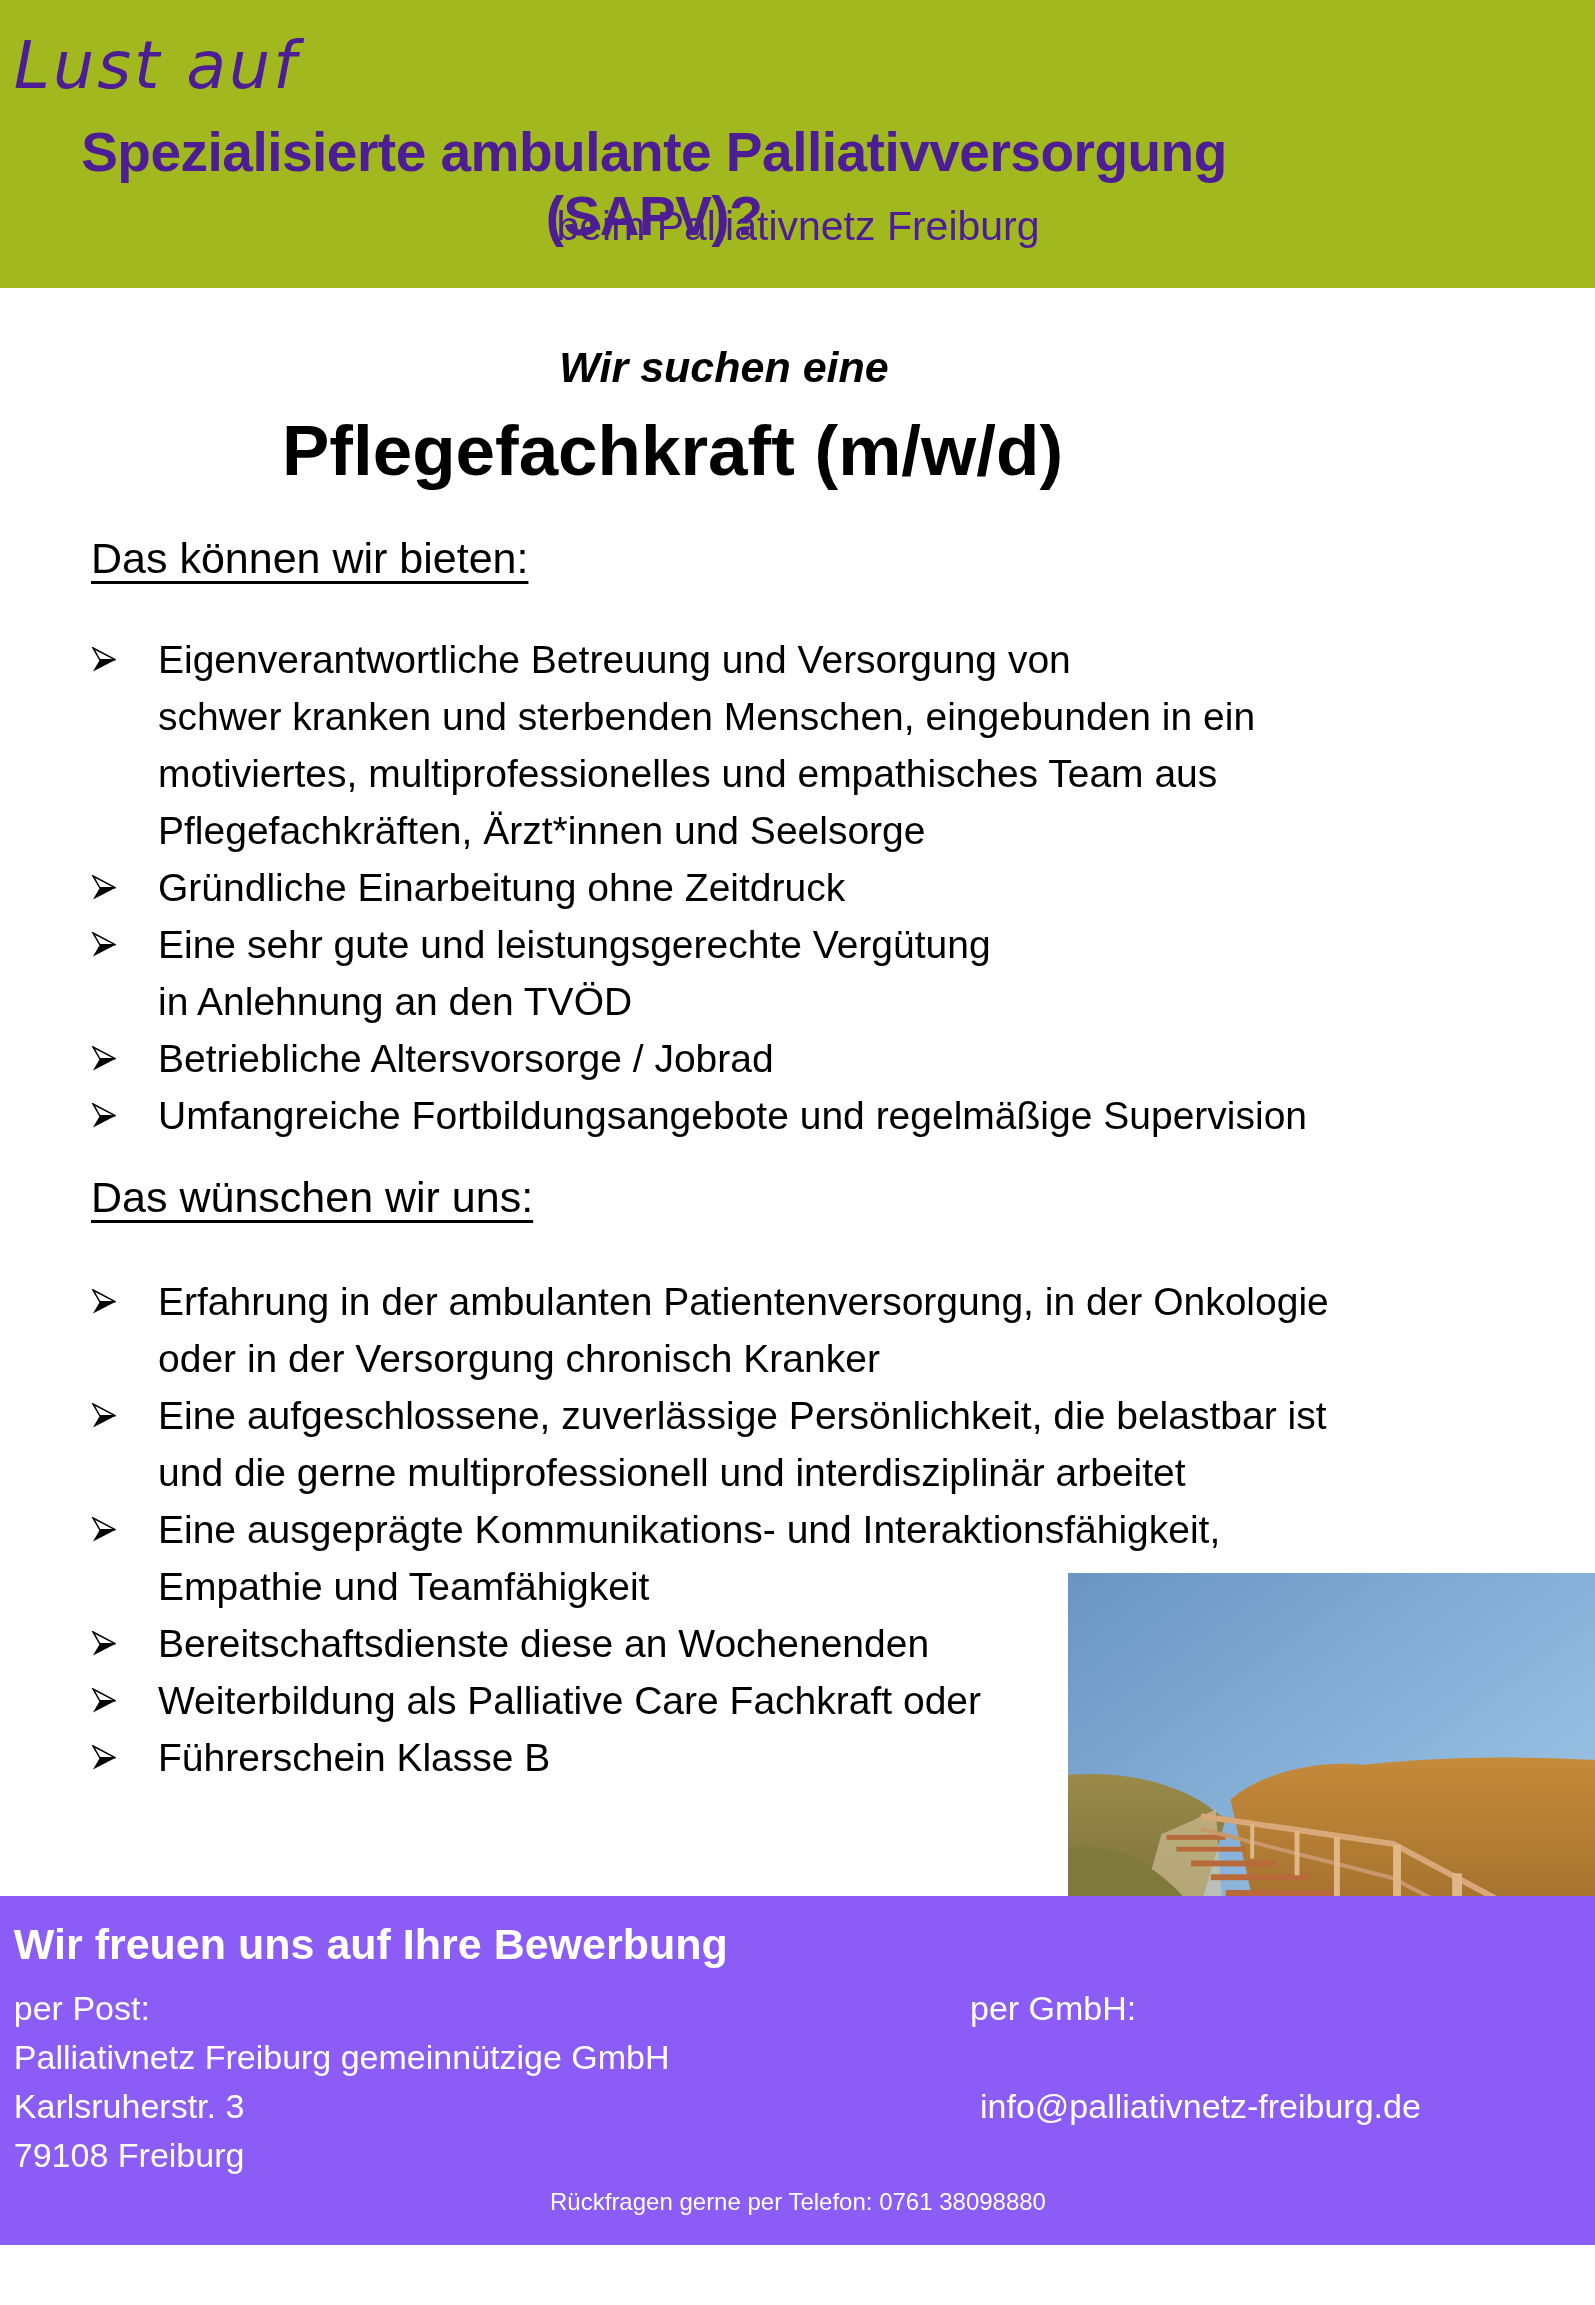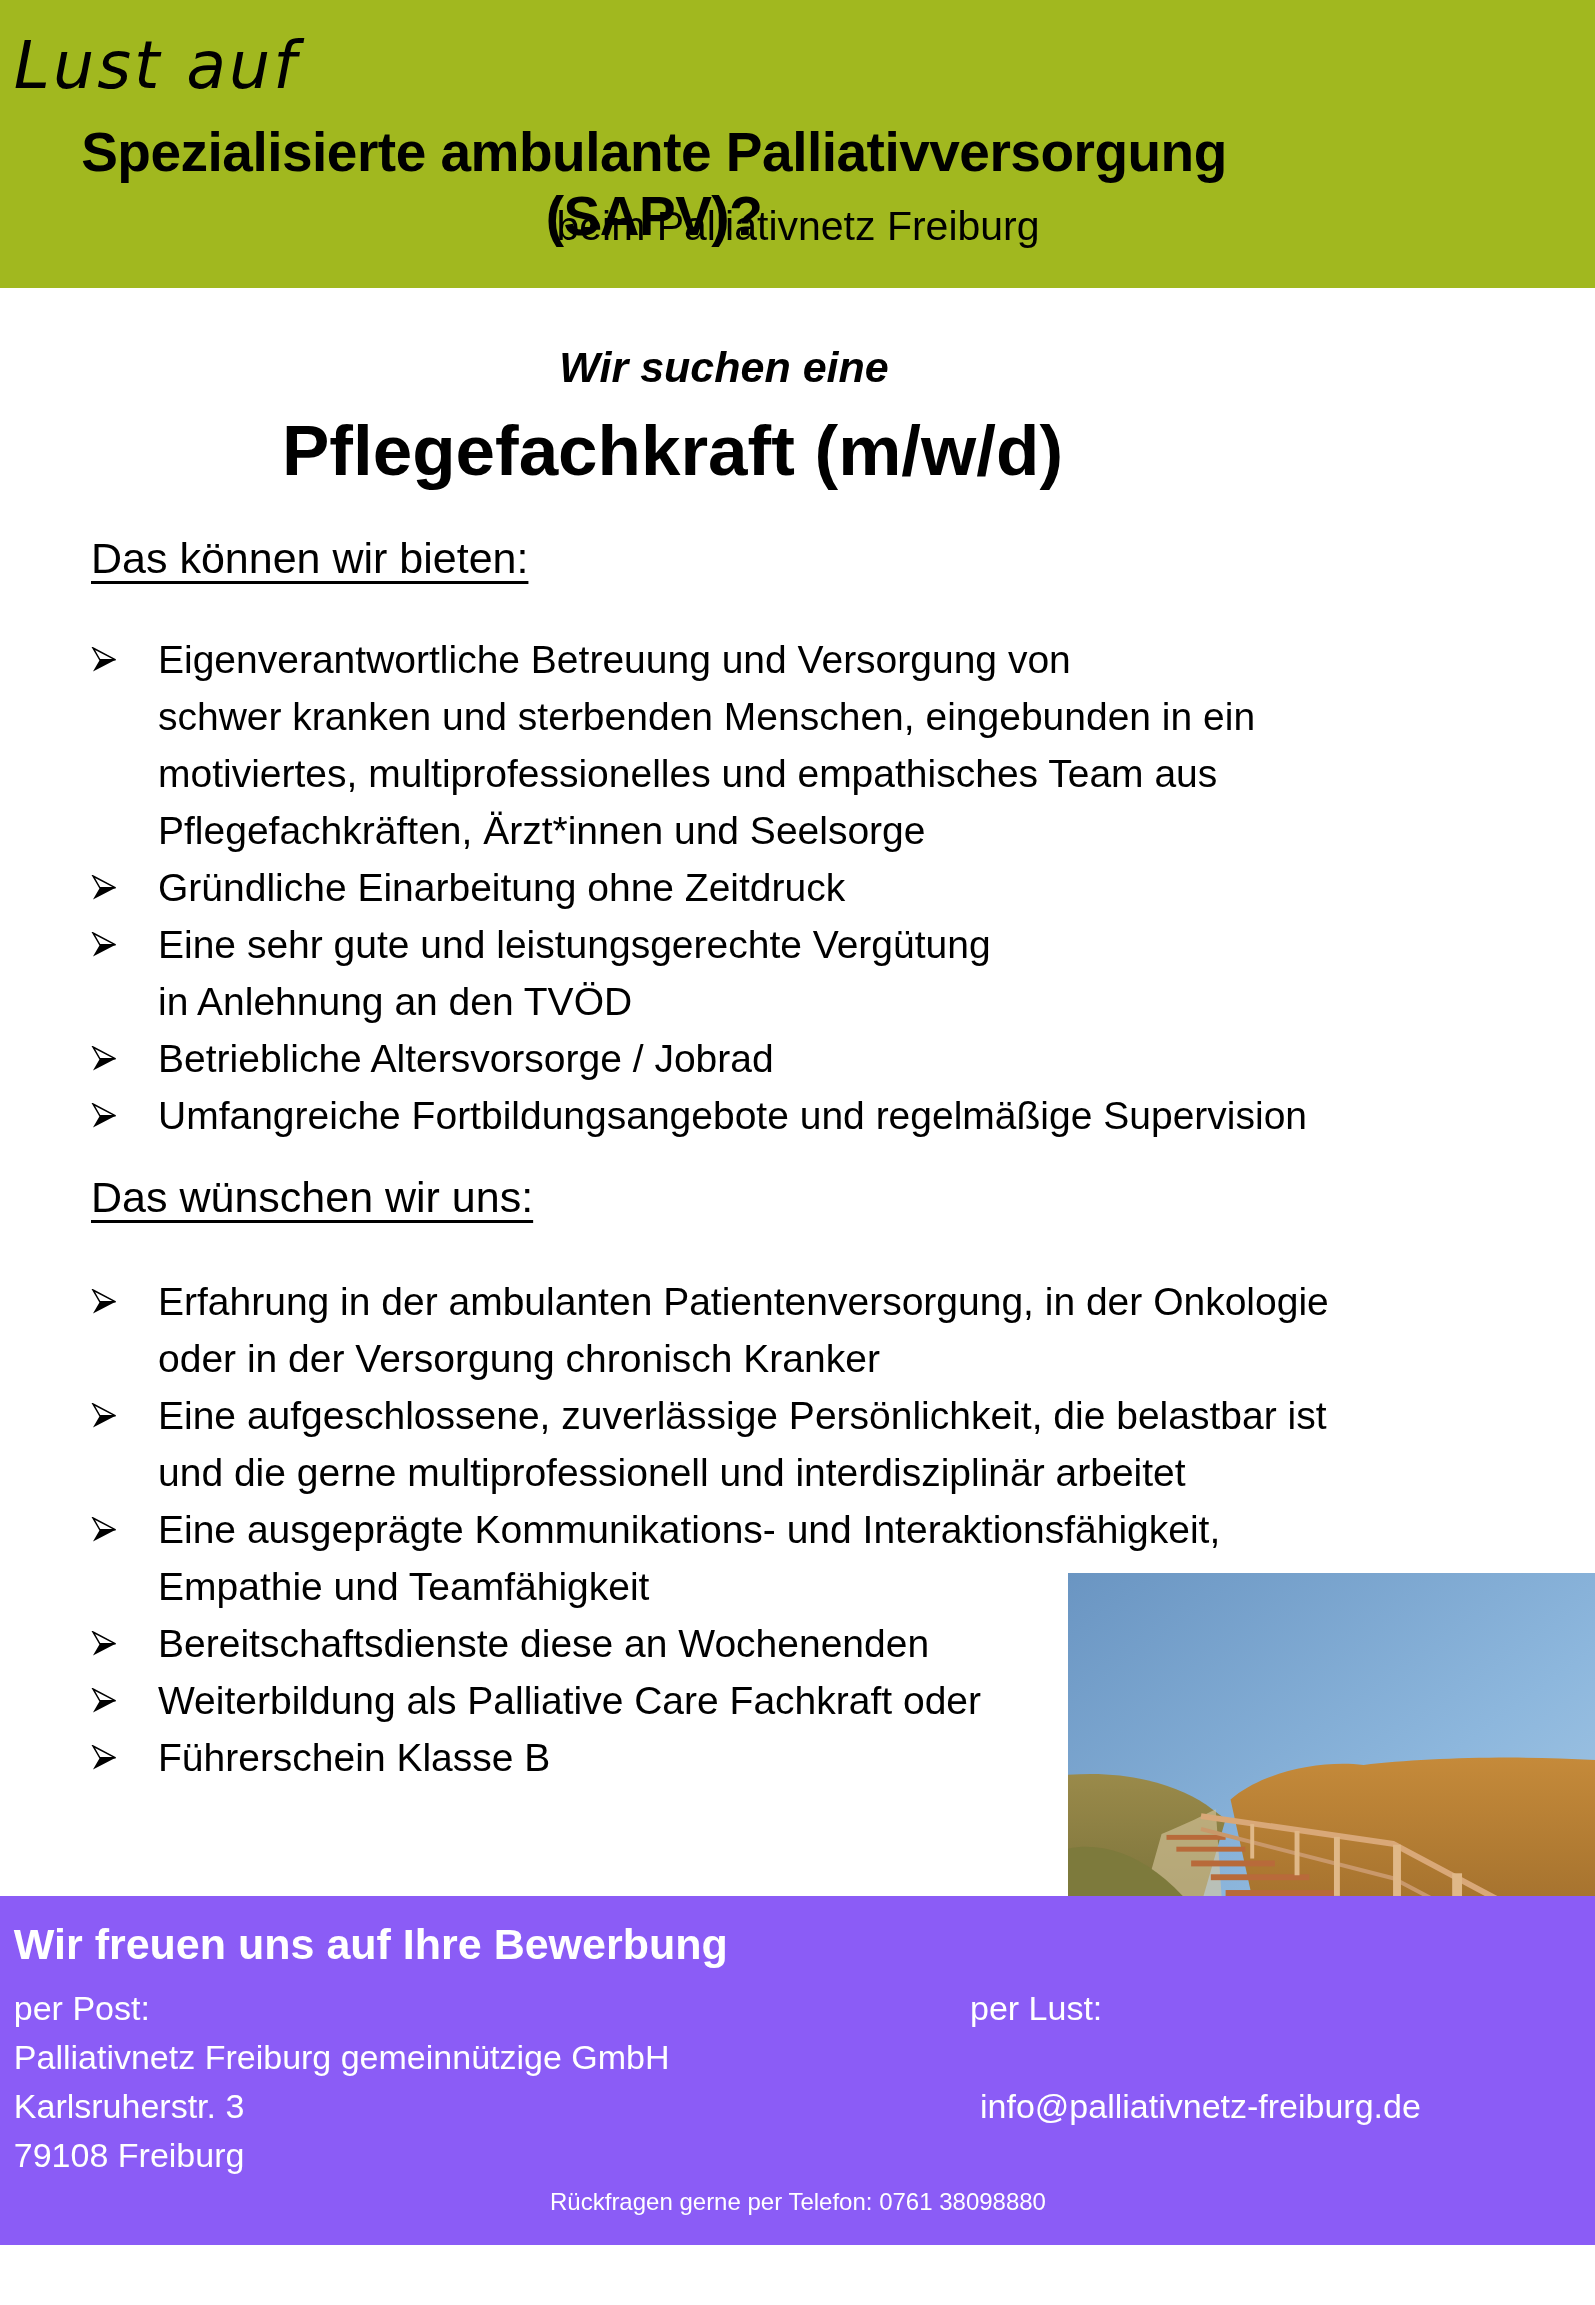--- a/index.html
+++ b/index.html
@@ -5,21 +5,21 @@
   html, body { margin: 0; padding: 0; }
   body {
     width: 1596px; height: 2305px; position: relative; overflow: hidden;
     background: #ffffff;
     font-family: "Liberation Sans", "DejaVu Sans", sans-serif;
     color: #000;
   }
   .header {
     position: absolute; left: 0; top: 0; width: 1596px; height: 288px;
     background: #a1b81f;
-    color: #000000;
+    color: #4c1d95;
   }
   .lust {
     position: absolute; left: 13.8px; top: 27.6px;
     font-family: "DejaVu Sans", sans-serif;
     font-size: 65px; font-weight: normal; letter-spacing: 3px;
     font-style: italic;
   }
   .sapv {
     position: absolute; left: 0; top: 120px; width: 1308px; text-align: center;
     font-size: 55px; font-weight: bold; letter-spacing: -0.5px;
@@ -215,17 +215,17 @@
     </g>
   </svg>
 </div>
 
 <div class="footer">
   <div class="f-title">Wir freuen uns auf Ihre Bewerbung</div>
   <div class="f-line" style="left:13.8px; top:93px;">per Post:</div>
   <div class="f-line" style="left:13.8px; top:142px;">Palliativnetz Freiburg  gemeinnützige GmbH</div>
   <div class="f-line" style="left:13.8px; top:191px;">Karlsruherstr. 3</div>
   <div class="f-line" style="left:13.8px; top:240px;">79108 Freiburg</div>
-  <div class="f-line" style="left:970px; top:93px;">per Lust:</div>
+  <div class="f-line" style="left:970px; top:93px;">per GmbH:</div>
   <div class="f-line" style="left:980px; top:191px;">info@palliativnetz-freiburg.de</div>
   <div class="f-phone">Rückfragen gerne per Telefon: 0761 38098880</div>
 </div>
 
 
 </body></html>

